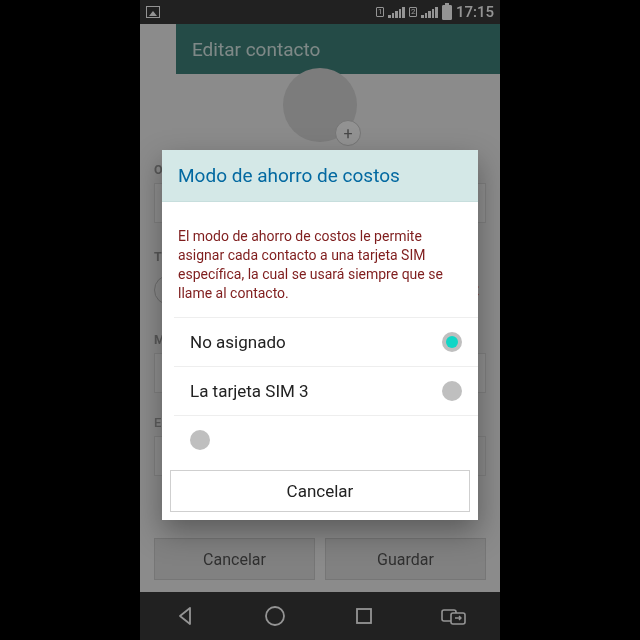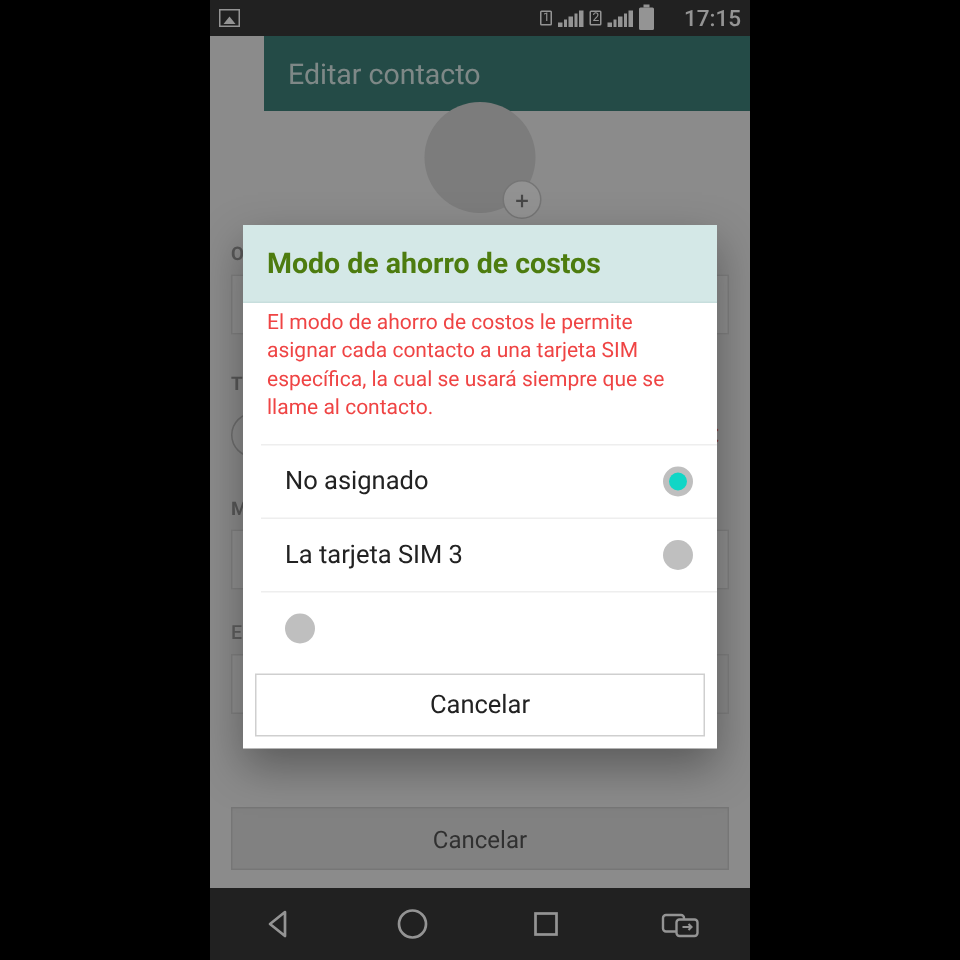--- a/index.html
+++ b/index.html
@@ -4,21 +4,21 @@
 <style>
   * { box-sizing: border-box; margin: 0; padding: 0; }
   html, body { width: 640px; height: 640px; background: #fff; font-family: Roboto, Arial, sans-serif; }
   .stage { width: 640px; height: 640px; display: flex; align-items: center; justify-content: center; background: #000; }
   .phone { width: 360px; height: 640px; background: #eaeaea; position: relative; overflow: hidden; }
   
   .statusbar { height: 24px; background: #000; display: flex; align-items: center; color: #fff; font-size: 13px; padding: 0 6px; }
   .statusbar .left { flex: 0 0 auto; display: flex; gap: 4px; }
   .statusbar .spacer { flex: 1; }
   .statusbar .right { flex: 0 0 auto; display: flex; align-items: center; gap: 4px; }
-  .clock { font-size: 15px; font-weight: 500; margin-left: 16px; }
+  .clock { font-size: 15px; font-weight: 500; margin-left: 0; }
   
   .appbar { height: 50px; background: #075e54; color: #cfe5e2; display: flex; align-items: center; padding: 0 16px; font-size: 19px; margin-left: 36px; }
   
   .content { position: absolute; top: 74px; left: 0; right: 0; bottom: 48px; padding: 0 14px; }
   .avatar-row { display: flex; justify-content: center; margin-top: -6px; }
   .avatar { width: 74px; height: 74px; border-radius: 50%; background: #c9c9c9; position: relative; }
   .avatar-plus { position: absolute; right: -4px; bottom: -4px; width: 26px; height: 26px; border-radius: 50%; background: #fafafa; border: 1px solid #bbb; display: flex; align-items: center; justify-content: center; font-size: 16px; color: #555; }
   .section-label { font-size: 12.5px; font-weight: 700; color: #7a7a7a; margin-top: 20px; letter-spacing: .5px; }
   .field-row { display: flex; gap: 10px; margin-top: 6px; align-items: center; }
   .field { flex: 1; height: 40px; background: #f6f6f6; border: 1px solid #d3d3d3; display: flex; align-items: center; padding: 0 10px; color: #777; font-size: 15px; }
@@ -27,22 +27,22 @@
   .minus-btn { width: 30px; height: 30px; border-radius: 50%; border: 1.5px solid #aaa; display: flex; align-items: center; justify-content: center; color: #888; font-size: 18px; }
   .red-x { color: #d33; font-size: 22px; padding: 0 6px; }
   .footer-btns { position: absolute; left: 14px; right: 14px; bottom: 60px; display: flex; gap: 10px; }
   .flat-btn { flex: 1; height: 42px; background: #d6d6d6; border: 1px solid #bdbdbd; display: flex; align-items: center; justify-content: center; font-size: 16px; color: #222; }
   
   .navbar { position: absolute; bottom: 0; left: 0; right: 0; height: 48px; background: #000; display: flex; align-items: center; justify-content: space-around; }
   .nav-icon svg { display: block; }
   
   .scrim { position: absolute; inset: 0; background: rgba(60,60,60,.55); }
   .dialog { position: absolute; left: 22px; right: 22px; top: 150px; background: #fff; box-shadow: 0 12px 28px rgba(0,0,0,.35); }
-  .dialog-title { background: #d4e8e7; padding: 14px 16px; font-size: 19px; font-weight: 700; color: #4d7c0f; border-bottom: 1px solid #c7dedd; }
-  .dialog-desc { padding: 4px 16px 14px; font-size: 14px; color: #ef4444; line-height: 1.35; }
+  .dialog-title { background: #d4e8e7; padding: 14px 16px; font-size: 19px; font-weight: 400; color: #0369a1; border-bottom: 1px solid #c7dedd; }
+  .dialog-desc { padding: 25px 16px 14px; font-size: 14px; color: #7f1d1d; line-height: 1.35; }
   .radio-row { display: flex; align-items: center; justify-content: space-between; padding: 14px 16px; font-size: 17px; color: #222; border-top: 1px solid #eee; margin-left: 12px; }
   .radio { width: 20px; height: 20px; border-radius: 50%; background: #bfbfbf; position: relative; }
   .radio.checked::after { content: ""; position: absolute; inset: 4px; border-radius: 50%; background: #11d6c6; }
   .dialog-cancel { margin: 6px 8px 8px; height: 42px; border: 1px solid #cfcfcf; display: flex; align-items: center; justify-content: center; font-size: 17px; color: #222; background: #fff; }
   
   .bars { display: inline-flex; align-items: flex-end; gap: 1px; height: 12px; }
   .bars span { width: 2.5px; background: #fff; }
   .bars span:nth-child(1){height:3px} .bars span:nth-child(2){height:5px}
   .bars span:nth-child(3){height:7px} .bars span:nth-child(4){height:9px}
   .bars span:nth-child(5){height:11px}
@@ -125,20 +125,23 @@
           <span>CASA</span>
           <span class="caret"></span>
         </div>
       </div>
     </div>
 
     <div class="footer-btns">
       <div class="flat-btn">
           <span>Cancelar</span>
         </div>
+      <div class="flat-btn">
+          <span>Guardar</span>
+        </div>
     </div>
 
     <div class="navbar">
       <span class="nav-icon">
         <svg width="24" height="24" viewBox="0 0 24 24">
             <path d="M17 4 L7 12 L17 20 Z" fill="none" stroke="#fff" stroke-width="1.8" stroke-linejoin="round"></path>
           </svg>
       </span>
       <span class="nav-icon">
         <svg width="26" height="26" viewBox="0 0 26 26">

